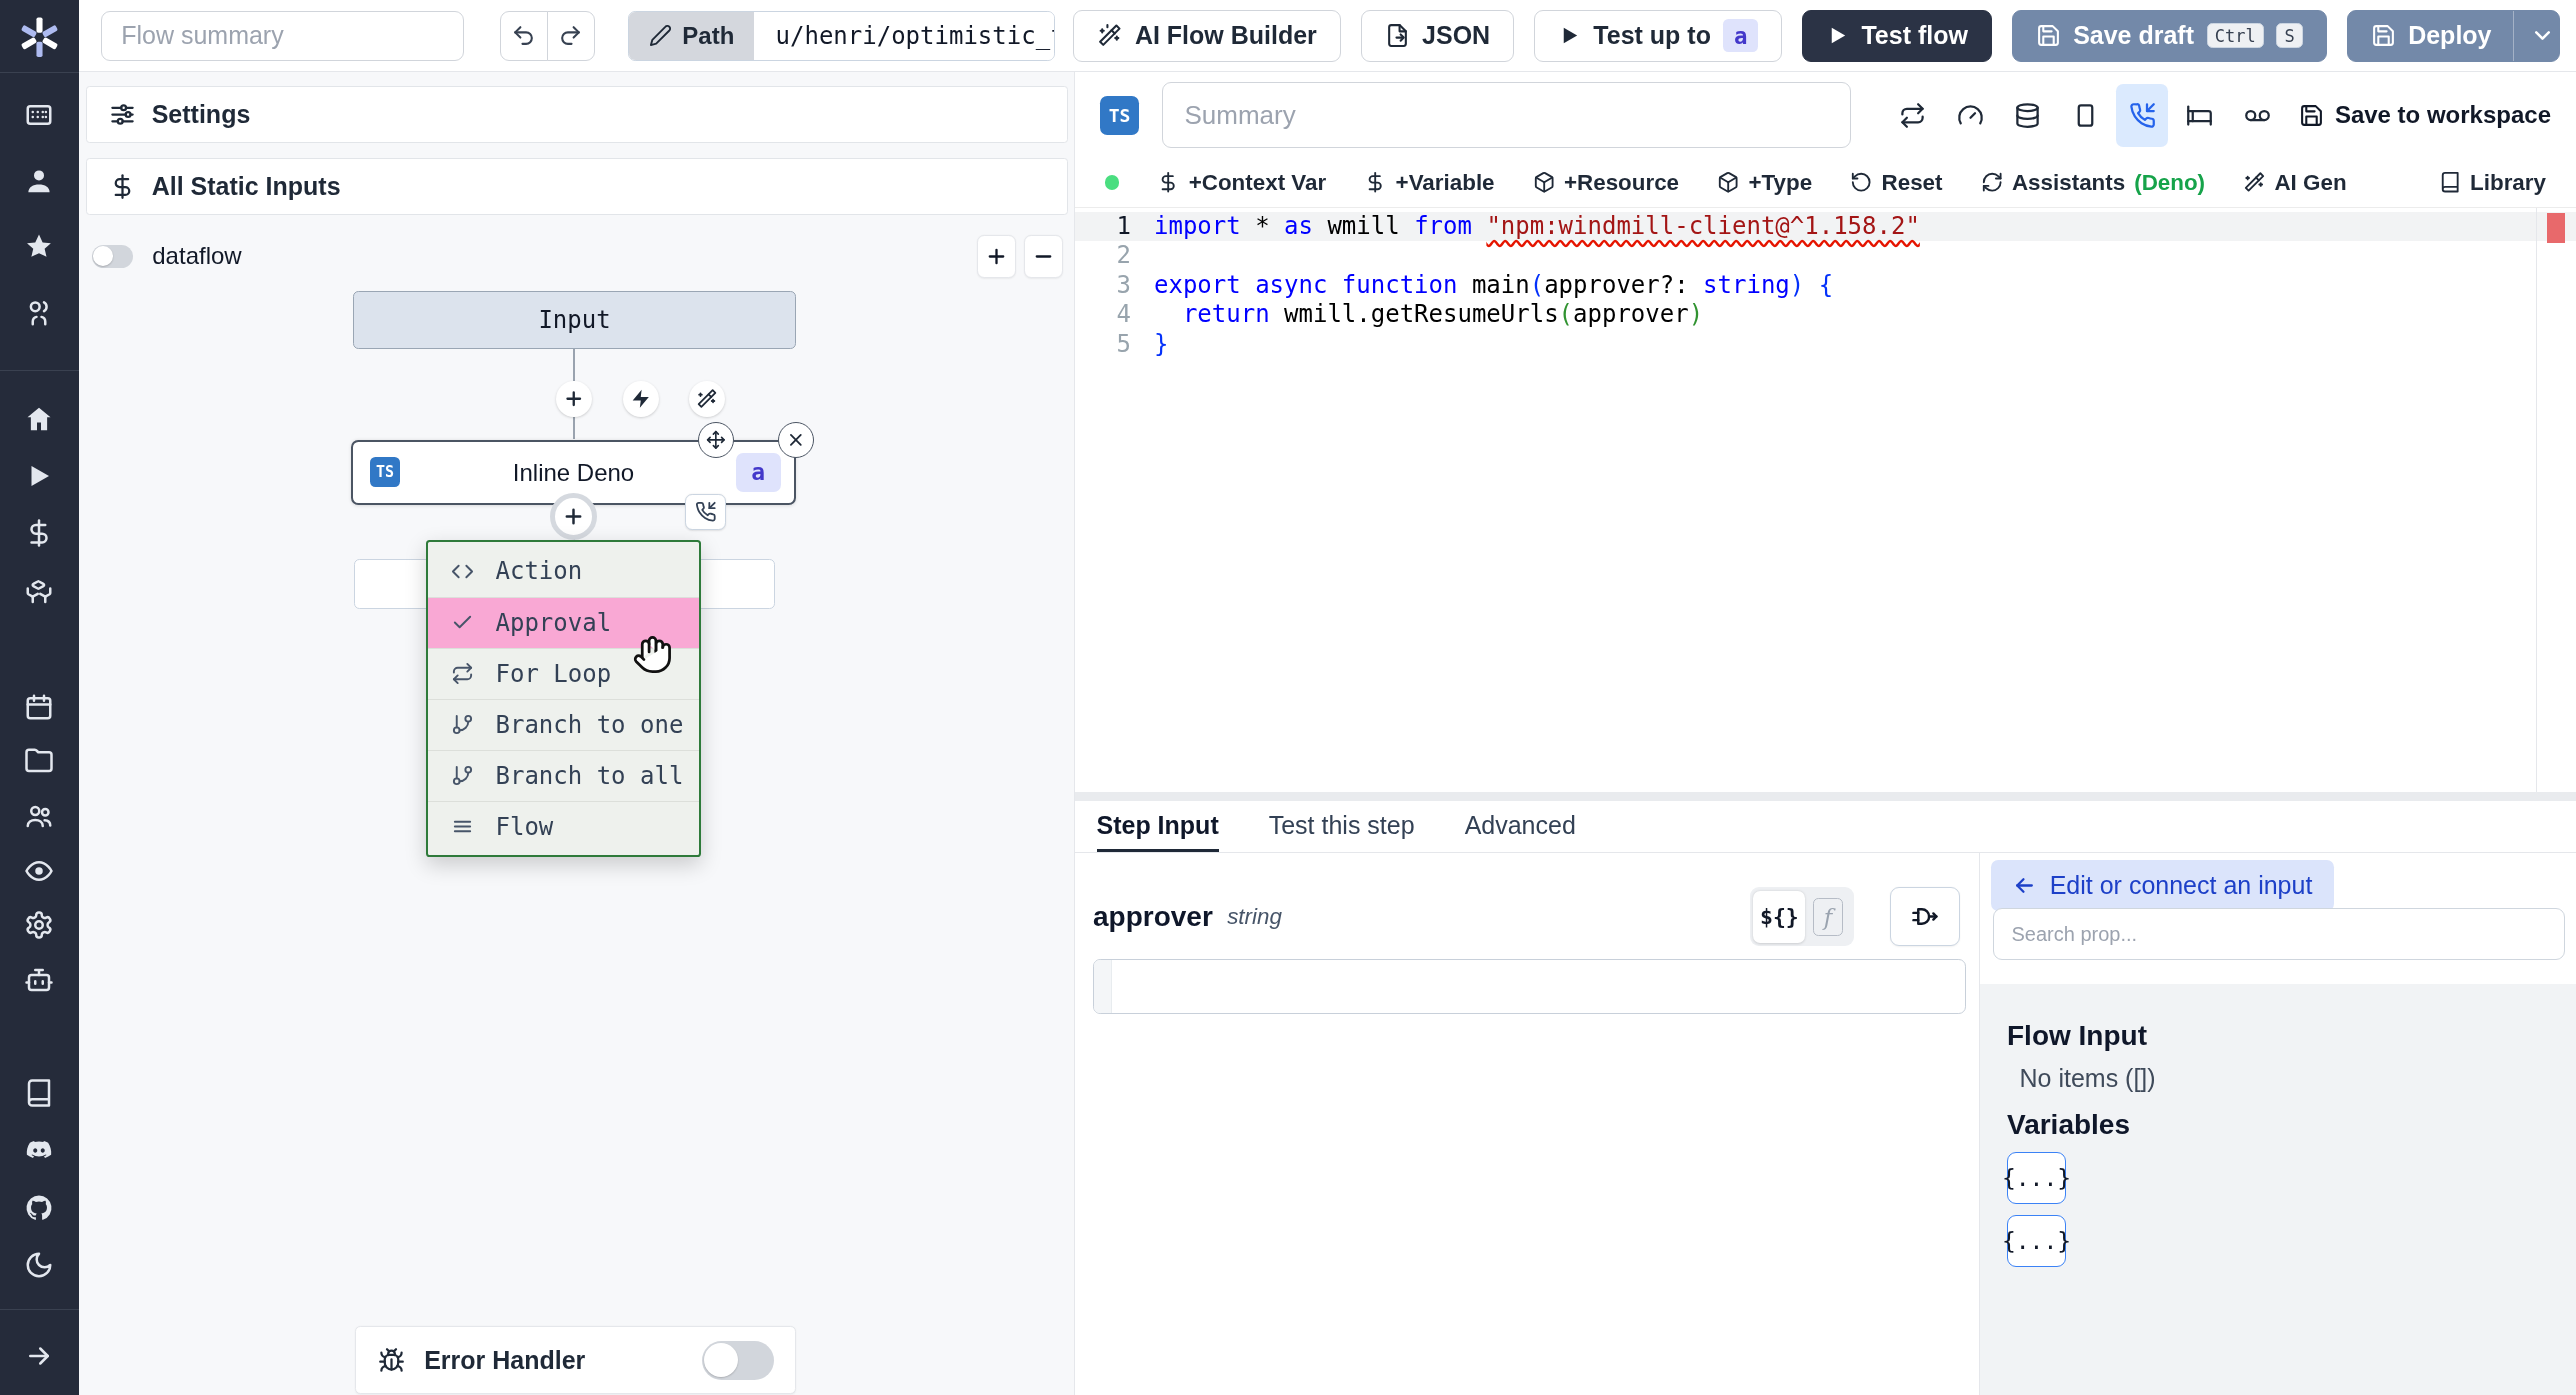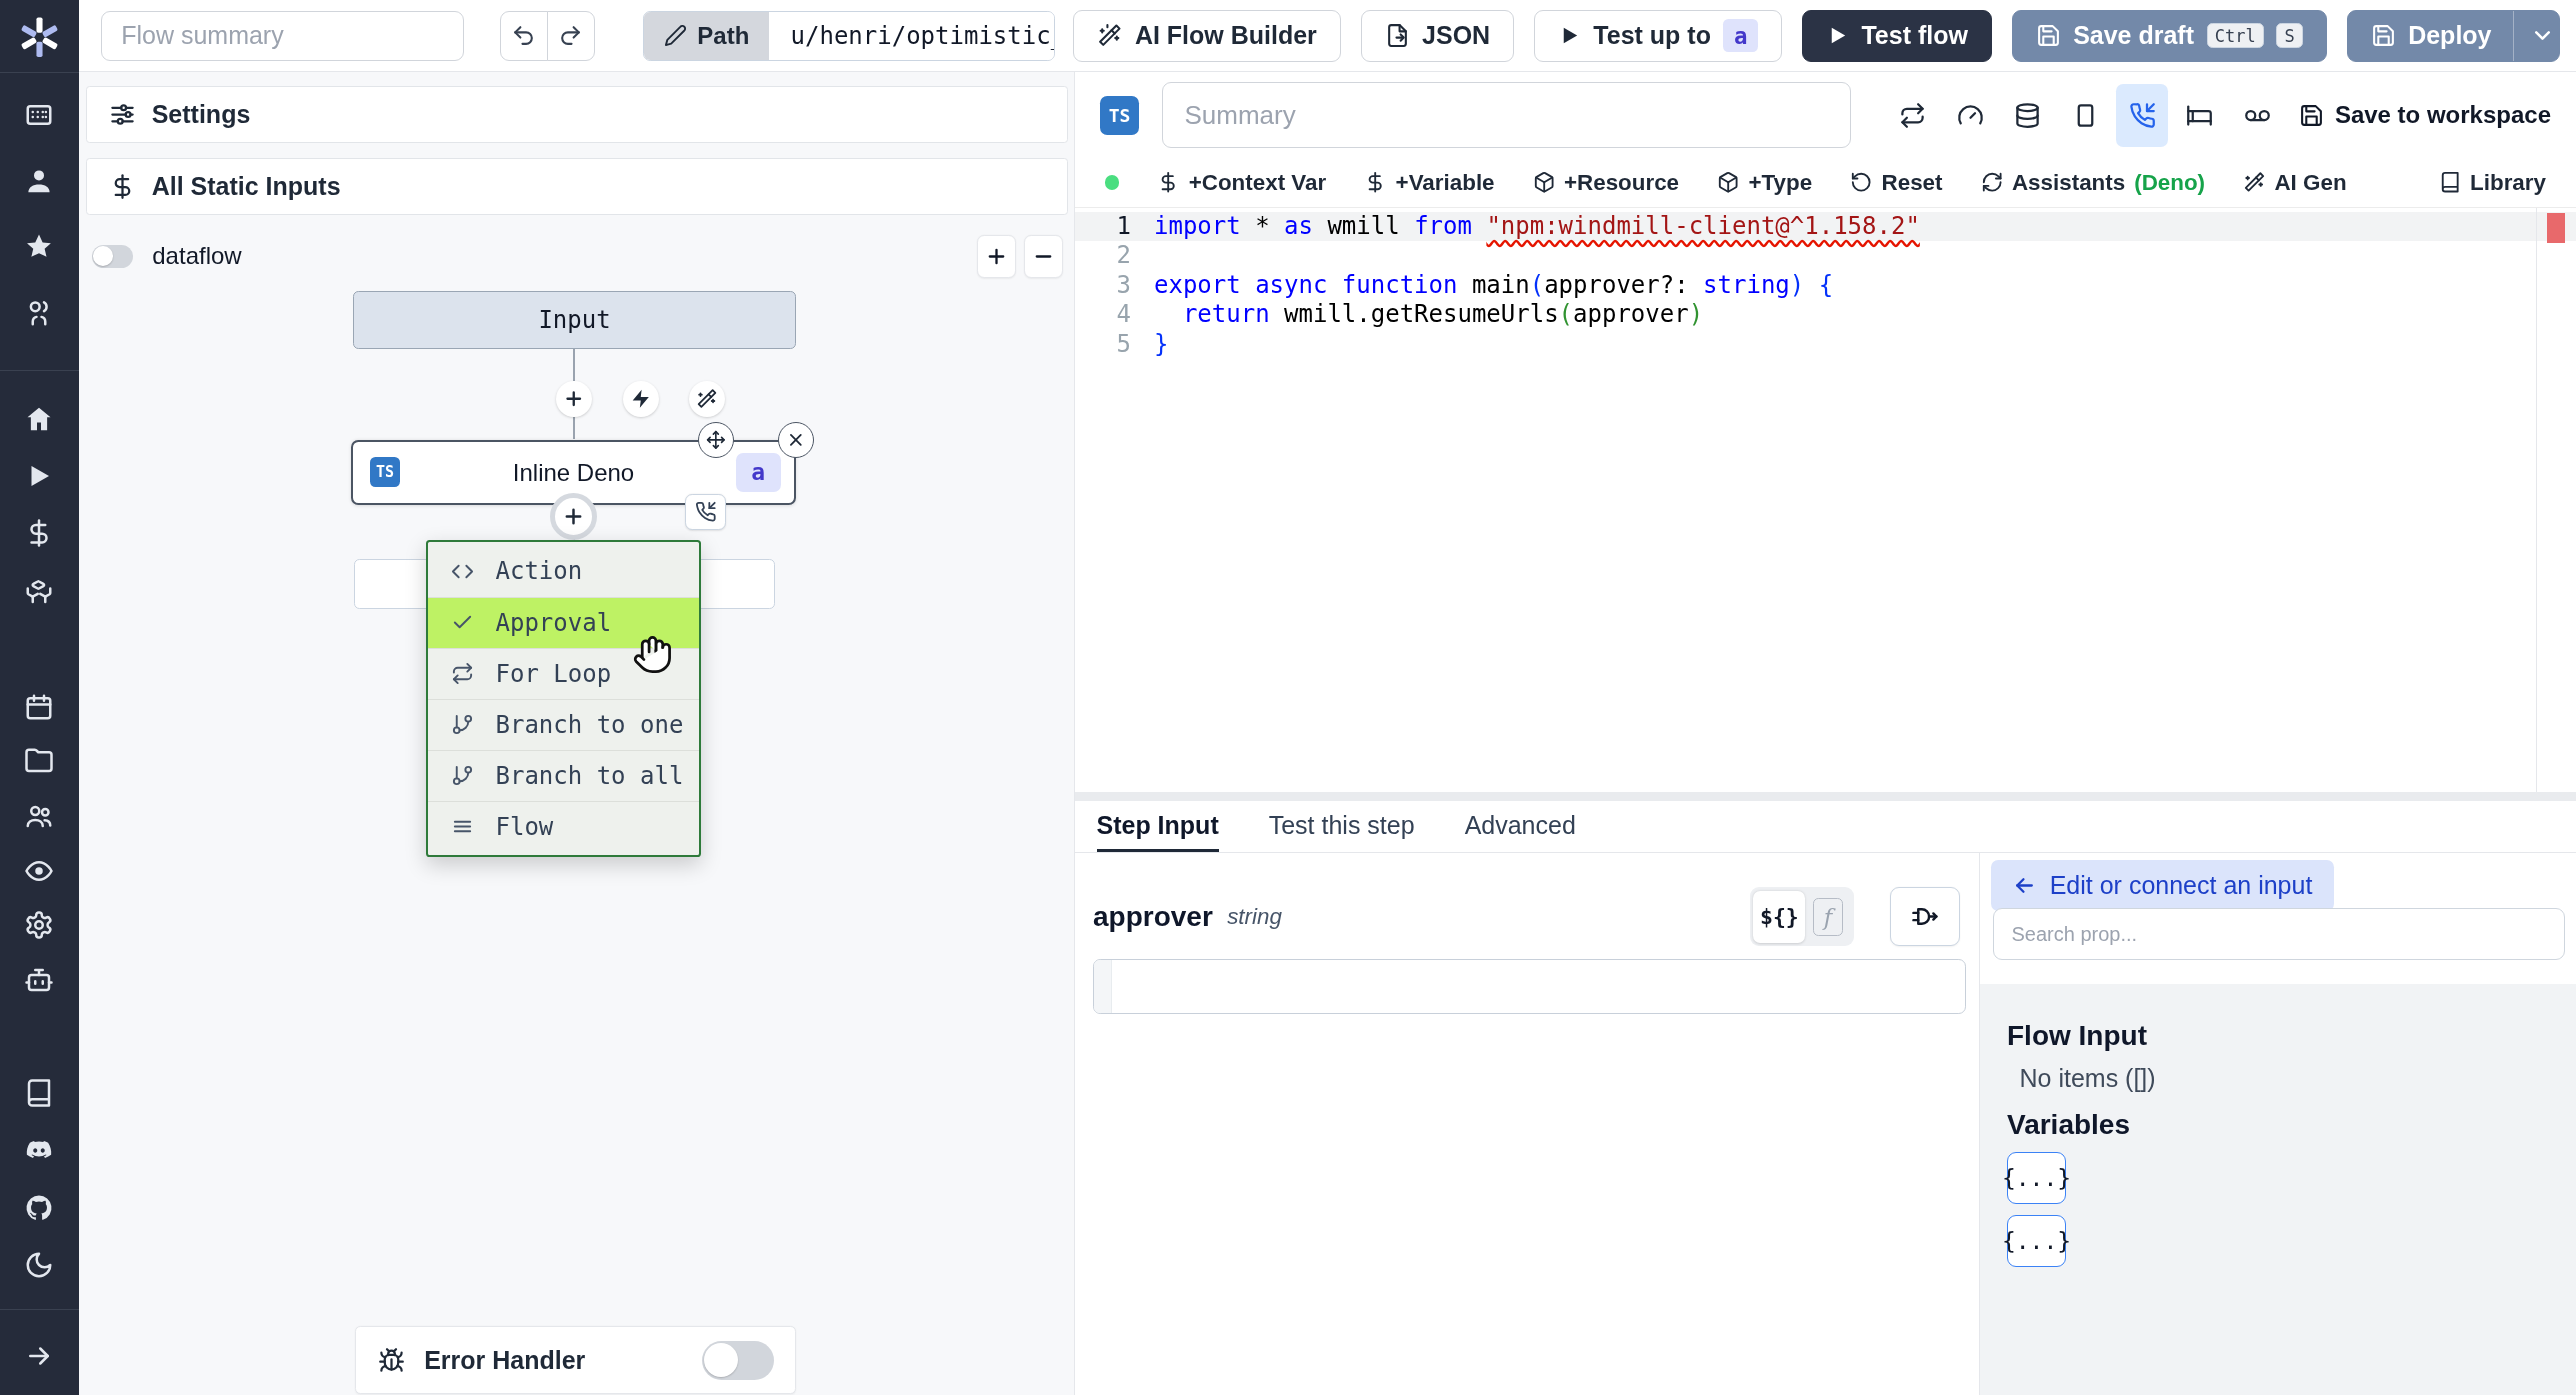--- a/index.html
+++ b/index.html
@@ -15,21 +15,21 @@
   .rail-item{position:absolute;left:19.7px;width:39px;height:39px;color:#e3e7ee;display:flex;align-items:center;justify-content:center;cursor:pointer}
 
   
   .topbar{position:absolute;left:79px;top:0;width:2497px;height:72px;background:#fff;border-bottom:0.9px solid #e5e7eb;display:flex;align-items:center;gap:18px;padding:0 16px 0 21.5px}
   .tb-input{width:376px;height:50px;border:0.9px solid #d1d5db;border-radius:9px;padding:0 19.7px;font-size:25px;color:#111827;outline:none;font-family:"Liberation Sans",sans-serif}
   .tb-input::placeholder{color:#9ca3af}
   .undo-redo{display:flex;margin-left:18px}
   .ur-btn{width:48px;height:50px;background:#fff;border:0.9px solid #d1d5db;display:flex;align-items:center;justify-content:center;color:#374151;cursor:pointer}
   .ur-btn:first-child{border-radius:9px 0 0 9px}
   .ur-btn:last-child{border-radius:0 9px 9px 0;margin-left:-0.9px}
-  .path-group{display:flex;height:50px;border:0.9px solid #cbd5e1;border-radius:7.2px;overflow:hidden;margin-left:30px}
+  .path-group{display:flex;height:50px;border:0.9px solid #cbd5e1;border-radius:7.2px;overflow:hidden;margin-left:15px}
   .path-label{display:flex;align-items:center;gap:10.7px;background:#d4d7dd;color:#1f2937;font-weight:bold;font-size:24px;padding:0 19.7px}
   .path-value{display:flex;align-items:center;background:#fff;font-size:24px;color:#111827;padding:0 21.5px;min-width:322px}
   .tb-right{display:flex;align-items:center;gap:19.7px;margin-left:auto}
   .btn{display:flex;align-items:center;gap:12.5px;height:52px;border-radius:9px;font-size:25px;font-weight:bold;padding:0 23px;cursor:pointer;white-space:nowrap}
   .btn-white{background:#fff;border:0.9px solid #d1d5db;color:#1f2937}
   .btn-dark{background:#2b3345;border:0.9px solid #2b3345;color:#fff}
   .btn-slate{background:#7389a9;border:0.9px solid #7389a9;color:#fff}
   .badge-a{background:#dfe3fc;color:#4338ca;font-family:"DejaVu Sans Mono",monospace;font-size:22.4px;border-radius:5.4px;padding:3.6px 10.7px;font-weight:bold}
   kbd{background:#eef0f3;border:0.9px solid #cbd5e1;border-radius:5.4px;color:#374151;font-family:"DejaVu Sans Mono",monospace;font-size:17px;padding:1.8px 7.2px;font-weight:normal}
   .deploy-sep{width:0.9px;height:50px;background:rgba(255,255,255,.35);margin:0 3.6px 0 9px}
@@ -51,21 +51,21 @@
   .deno-label{font-size:24px;color:#111827}
   .a-badge{position:absolute;right:13.4px;top:10.7px;width:45px;height:39px;background:#dfe3fc;border-radius:7.2px;color:#4338ca;font-family:"DejaVu Sans Mono",monospace;font-size:23px;font-weight:bold;display:flex;align-items:center;justify-content:center}
   .mini-circle{position:absolute;width:36px;height:36px;border-radius:50%;background:#fff;border:1.8px solid #4b5563;display:flex;align-items:center;justify-content:center;color:#1f2937;cursor:pointer}
   .phone-chip{position:absolute;left:606px;top:422px;width:41px;height:36px;background:#fff;border:0.9px solid #cbd5e1;border-radius:7.2px;box-shadow:0 0.9px 1.8px rgba(0,0,0,.1);display:flex;align-items:center;justify-content:center;color:#334155}
   .bigplus{position:absolute;left:471px;top:421px;width:47px;height:47px;border-radius:50%;background:#fff;border:5.4px solid #d5d9df;display:flex;align-items:center;justify-content:center;color:#1f2937;cursor:pointer}
   .placeholder-node{position:absolute;left:275px;top:487px;width:421px;height:50px;background:#fff;border:0.9px solid #cbd5e1;border-radius:5.4px}
 
   .ctx-menu{position:absolute;left:347px;top:468px;width:275px;background:#eef1ed;border:2.7px solid #2e7a3a;border-radius:3.6px;box-shadow:0 7.2px 21.5px rgba(0,0,0,.18);padding:3.6px 0}
   .menu-item{display:flex;align-items:center;gap:21.5px;height:51px;padding:0 0 0 23px;color:#475569;cursor:pointer}
   .menu-item + .menu-item{border-top:0.9px solid #dcdfda}
-  .menu-item.hl{background:#bef264}
+  .menu-item.hl{background:#f9a8d4}
   .menu-label{font-family:"DejaVu Sans Mono",monospace;font-size:24px;color:#334155}
 
   .err-card{position:absolute;left:276px;top:1254px;width:441px;height:68px;background:#fff;border:0.9px solid #e5e7eb;border-radius:5.4px;box-shadow:0 0.9px 1.8px rgba(0,0,0,.05);display:flex;align-items:center;gap:19.7px;padding:0 21.5px;font-size:25px;font-weight:bold;color:#1f2937}
   .cursor-hand{position:absolute;left:553px;top:562px;width:41px;height:41px;pointer-events:none}
 
   
   .editor{position:absolute;left:1075px;top:72px;width:1501px;height:721px;background:#fff}
   .ed-h1{position:absolute;left:0;top:0;width:100%;height:86px;display:flex;align-items:center;padding:0 25px}
   .ed-ts{width:39px;height:39px;background:#3178c6;border-radius:7.2px;color:#fff;font-family:"DejaVu Sans Mono",monospace;font-weight:bold;font-size:18px;display:flex;align-items:center;justify-content:center;flex:none}
   .ed-summary{width:689px;height:66px;margin-left:23px;border:0.9px solid #d1d5db;border-radius:9px;padding:0 21.5px;font-size:26px;outline:none;font-family:"Liberation Sans",sans-serif}

